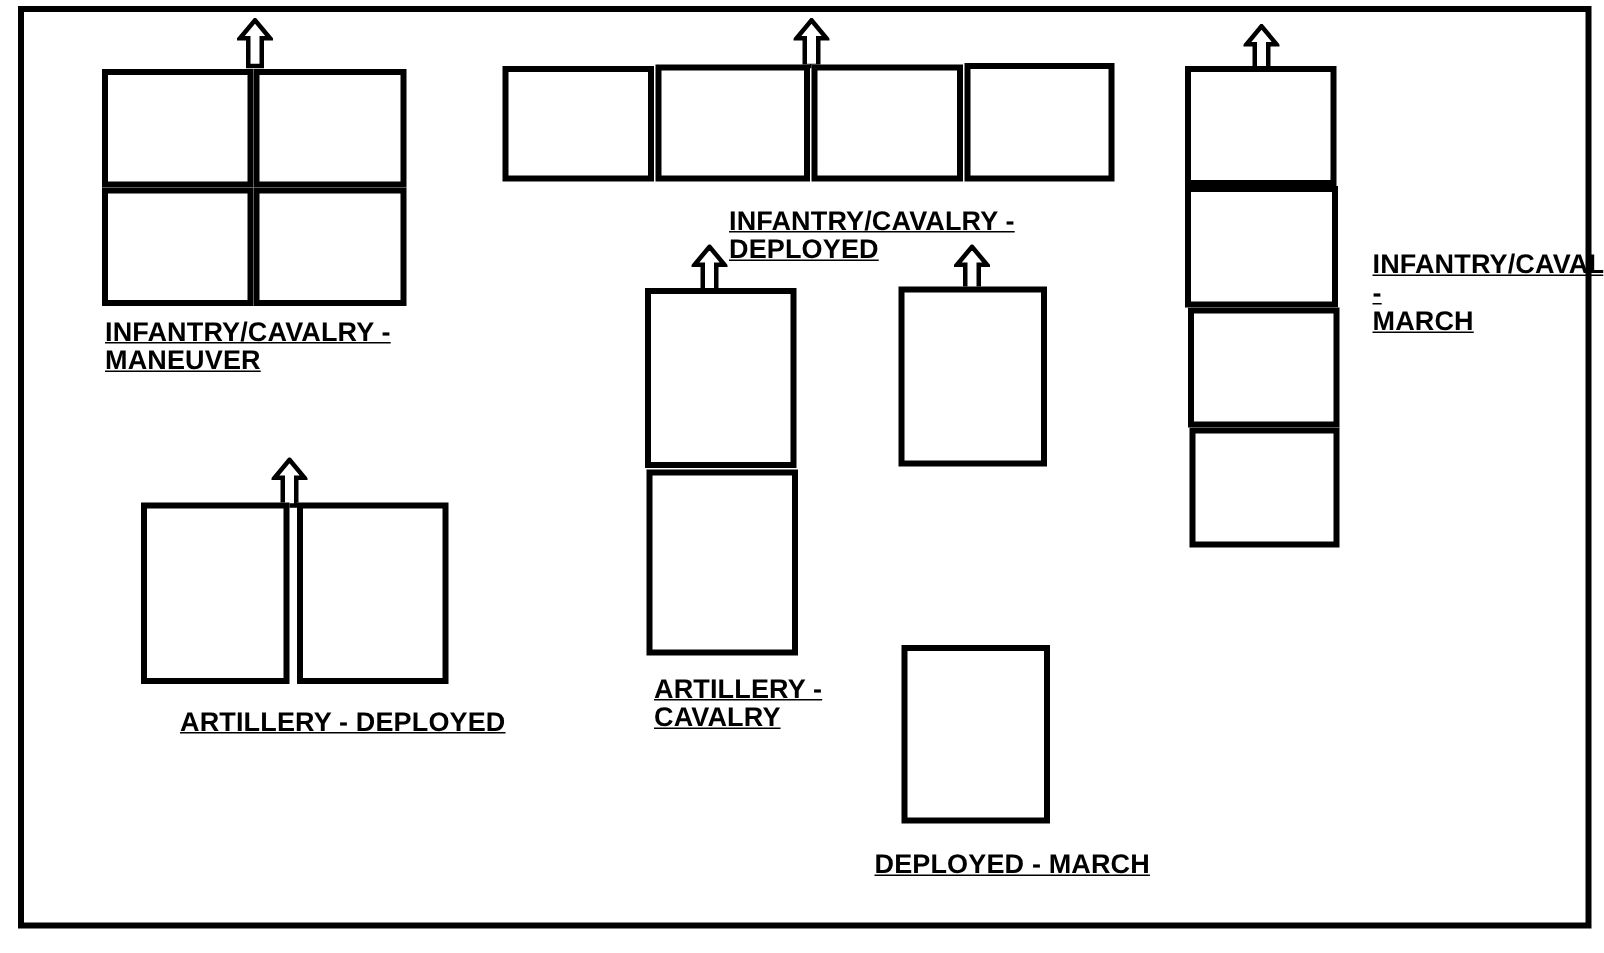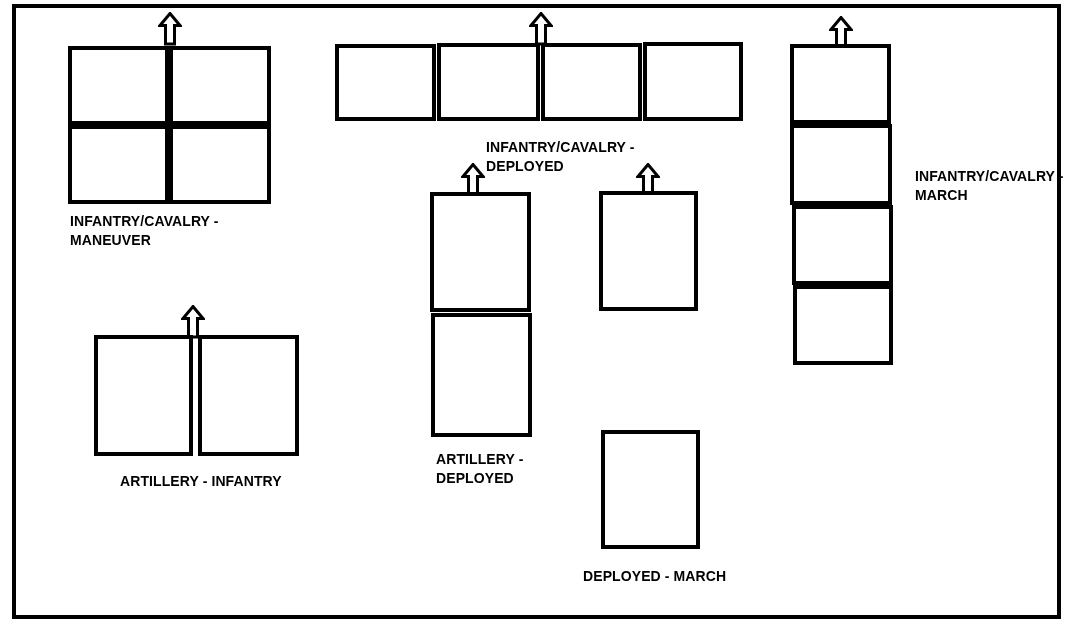--- a/index.html
+++ b/index.html
@@ -30,24 +30,25 @@
     position: absolute;
     background: #ffffff;
     border: 4px solid #000000;
     box-sizing: border-box;
   }
   .group-label {
     position: absolute;
     color: #000000;
     font-family: "Liberation Sans", sans-serif;
     font-weight: bold;
-    font-size: 14px;
+    font-size: 18px;
     line-height: 19px;
     letter-spacing: 0.1px;
     white-space: pre-line;
+    text-decoration: underline;
   }
   .dir-arrow {
     position: absolute;
     width: 24px;
     height: 34px;
   }
   .dir-arrow svg {
     display: block;
     width: 100%;
     height: 100%;
@@ -92,30 +93,30 @@
       <div class="unit-box" style="left: 793px; top: 285px; width: 100px; height: 80px;"></div>
       <div class="group-label" style="left: 915px; top: 167px;">INFANTRY/CAVALRY -
 MARCH</div>
       <div class="dir-arrow" style="left: 181px; top: 305px;">
         <svg viewBox="0 0 24 34" xmlns="http://www.w3.org/2000/svg">
           <path d="M12 1.5 L22 13.5 L16.5 13.5 L16.5 32 L7.5 32 L7.5 13.5 L2 13.5 Z" fill="#ffffff" stroke="#000000" stroke-width="3" stroke-linejoin="miter"></path>
         </svg>
       </div>
       <div class="unit-box" style="left: 94px; top: 335px; width: 99px; height: 121px;"></div>
       <div class="unit-box" style="left: 198px; top: 335px; width: 101px; height: 121px;"></div>
-      <div class="group-label" style="left: 120px; top: 472px;">ARTILLERY - INFANTRY</div>
+      <div class="group-label" style="left: 120px; top: 472px;">ARTILLERY - DEPLOYED</div>
       <div class="dir-arrow" style="left: 461px; top: 163px;">
         <svg viewBox="0 0 24 34" xmlns="http://www.w3.org/2000/svg">
           <path d="M12 1.5 L22 13.5 L16.5 13.5 L16.5 32 L7.5 32 L7.5 13.5 L2 13.5 Z" fill="#ffffff" stroke="#000000" stroke-width="3" stroke-linejoin="miter"></path>
         </svg>
       </div>
       <div class="unit-box" style="left: 430px; top: 192px; width: 101px; height: 120px;"></div>
       <div class="unit-box" style="left: 431px; top: 313px; width: 101px; height: 124px;"></div>
       <div class="group-label" style="left: 436px; top: 450px;">ARTILLERY -
-DEPLOYED</div>
+CAVALRY</div>
       <div class="dir-arrow" style="left: 636px; top: 163px;">
         <svg viewBox="0 0 24 34" xmlns="http://www.w3.org/2000/svg">
           <path d="M12 1.5 L22 13.5 L16.5 13.5 L16.5 32 L7.5 32 L7.5 13.5 L2 13.5 Z" fill="#ffffff" stroke="#000000" stroke-width="3" stroke-linejoin="miter"></path>
         </svg>
       </div>
       <div class="unit-box" style="left: 599px; top: 191px; width: 99px; height: 120px;"></div>
       <div class="unit-box" style="left: 601px; top: 430px; width: 99px; height: 119px;"></div>
       <div class="group-label" style="left: 583px; top: 567px;">DEPLOYED - MARCH</div>
     </div>
 </div>

